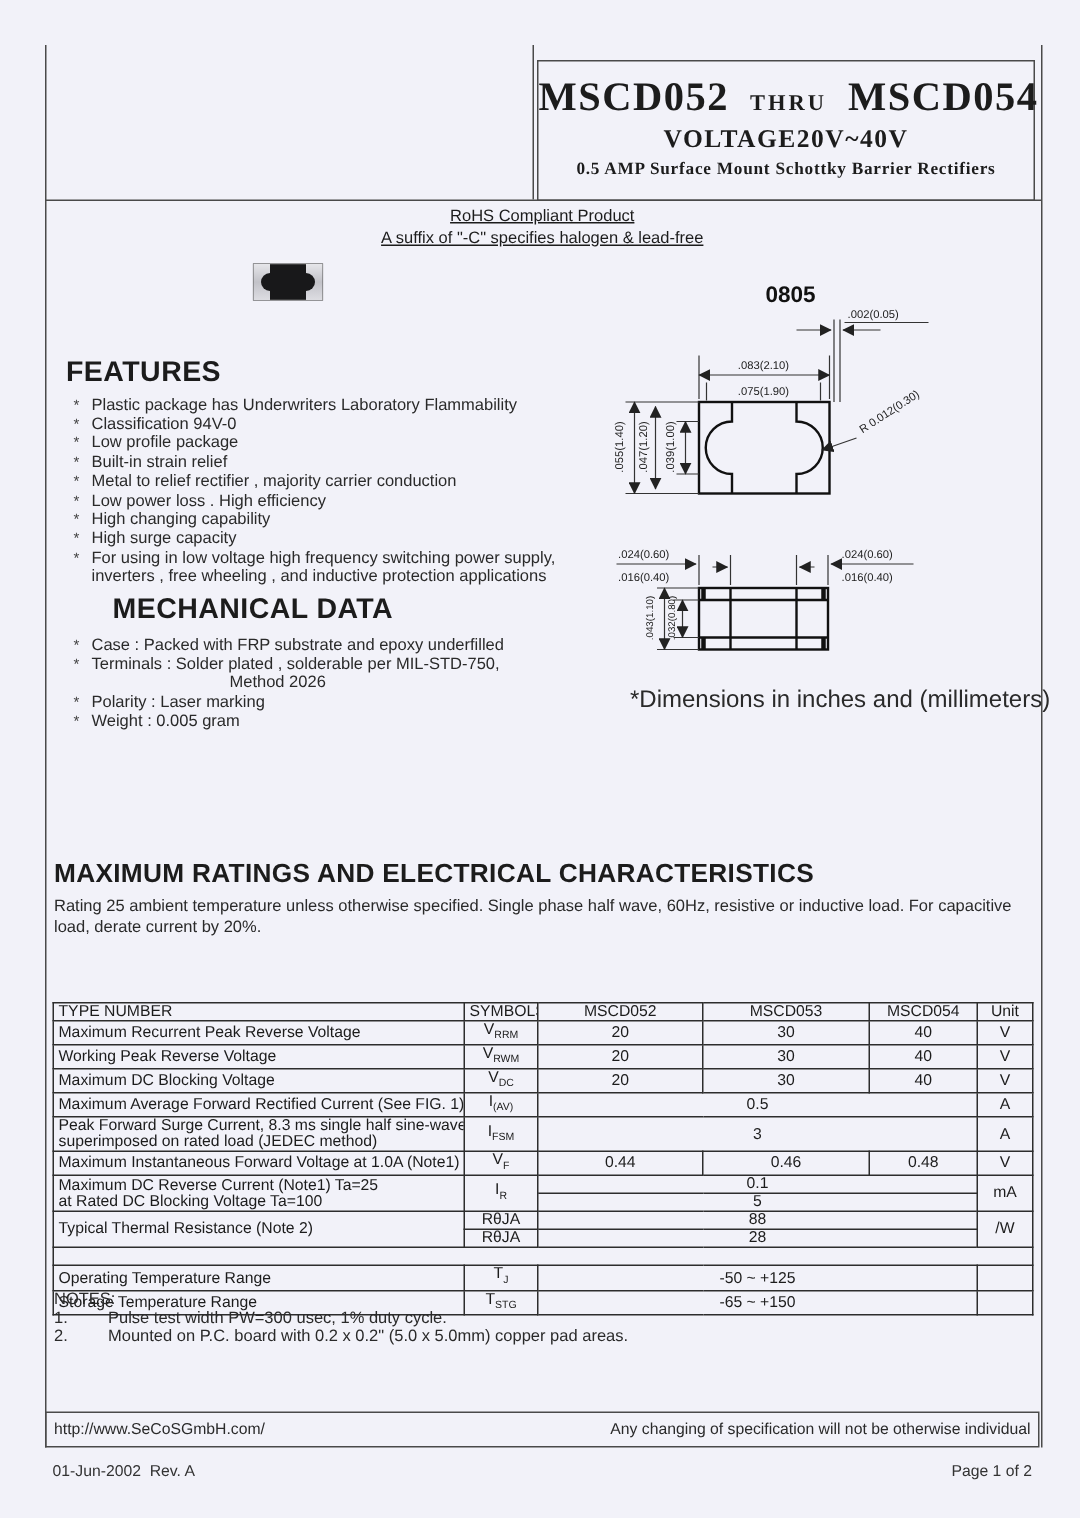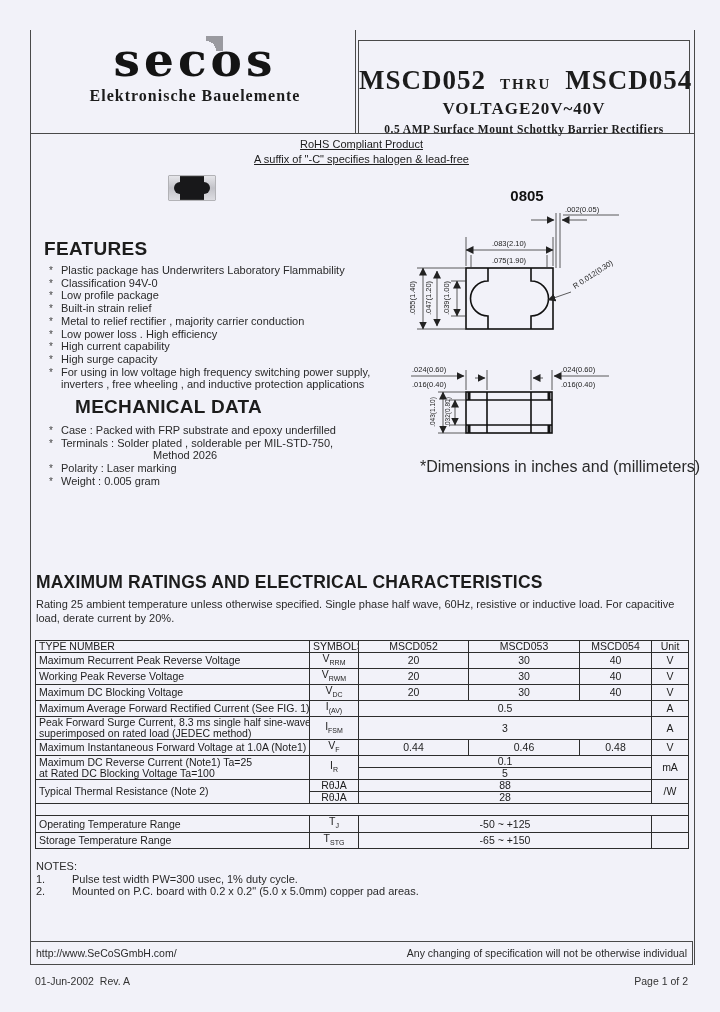--- a/index.html
+++ b/index.html
@@ -22,40 +22,40 @@
     letter-spacing:4px; line-height:1; color:#141414;}
   .logo-wedge{position:absolute; left:92px; top:0px; width:17px; height:15px;
     background:radial-gradient(circle at 0 100%, rgba(0,0,0,0) 0 10px, #9a9aa0 10px);}
   .logo-sub{margin-top:4px; font-family:"Liberation Serif", serif; font-weight:bold;
     font-size:16px; letter-spacing:1px;}
 
   
   .title-box{left:358px; top:40px; width:330px; height:92px;
     border:1px solid #4a4a4a; text-align:center;
     font-family:"Liberation Serif", serif; font-weight:bold;}
-  .title-line{margin-top:24px; white-space:nowrap;}
+  .title-line{margin-top:8px; white-space:nowrap;}
   .title-big{font-size:27px; letter-spacing:1px;}
   .title-thru{font-size:15px; margin:0 10px; letter-spacing:2px;}
   .title-voltage{font-size:17px; letter-spacing:1px; margin-top:3px;}
   .title-sub{font-size:11.5px; letter-spacing:0.5px; margin-top:4px;}
 
   .compliance{left:30px; top:137px; width:663px; text-align:center; font-size:11px;}
   .compliance div{text-decoration:underline; line-height:15px;}
 
   h2.sec{font-size:19px; font-weight:bold; letter-spacing:0.3px; margin:0;}
   .feat-list,.mech-list{margin:0; padding:0; list-style:none; font-size:11px; line-height:12.7px; color:#2a2a2a;}
   .feat-list li,.mech-list li{position:relative; padding-left:13px;}
   .feat-list li::before,.mech-list li::before{content:"*"; position:absolute; left:1px; top:1px; font-size:10px; color:#444;}
   li.cont{padding-left:13px;} li.cont::before{content:"";}
   li.cont2{padding-left:105px;} li.cont2::before{content:"";}
 
   .ratings-title{left:36px; top:572px; font-size:17.5px; font-weight:bold; letter-spacing:0.2px;}
   .ratings-desc{left:36px; top:598px; width:652px; font-size:11px; line-height:13.5px; color:#2a2a2a;}
 
-  table.specs{left:35px; top:640px; border-collapse:collapse; table-layout:fixed; width:653px;
+  table.specs{left:35px; top:668px; border-collapse:collapse; table-layout:fixed; width:653px;
     font-size:10.5px; border:1.5px solid #222;}
   table.specs td{border:1px solid #2d2d2d; padding:0 3px; height:11px; line-height:11px;
     text-align:center; overflow:hidden; white-space:nowrap;}
   table.specs td.nm{text-align:left;}
   table.specs td.hd{font-size:10.5px;}
   table.specs sub{font-size:7px;}
   td.spacer{height:4px; border-left:1.5px solid #222; border-right:1.5px solid #222;}
 
   .notes{left:36px; top:860px; font-size:11px; line-height:12.5px; color:#2a2a2a;}
   .note-row{display:flex;}
@@ -75,27 +75,20 @@
 </style>
 </head>
 <body>
 
 <div class="page">
 
   <div class="abs frame"></div>
   <div class="abs hdr-divider"></div>
   <div class="abs hdr-bottom"></div>
 
-  <div class="abs logo-block">
-    <span class="logo-word">
-      <span class="logo-wedge"></span>
-      <span>secos</span>
-    </span>
-    <div class="logo-sub">Elektronische  Bauelemente</div>
-  </div>
 
   <div class="abs title-box">
     <div class="title-line">
       <span class="title-big">MSCD052</span>
       <span class="title-thru">THRU</span>
       <span class="title-big">MSCD054</span>
     </div>
     <div class="title-voltage">VOLTAGE20V~40V</div>
     <div class="title-sub">0.5 AMP Surface Mount  Schottky Barrier Rectifiers</div>
   </div>
@@ -121,21 +114,21 @@
   </svg>
 
   <h2 class="abs sec" style="left:44px; top:238px;">FEATURES</h2>
   <ul class="abs feat-list" style="left:48px; top:264px; width:335px;">
     <li>Plastic package has Underwriters Laboratory Flammability</li>
     <li>Classification 94V-0</li>
     <li>Low profile package</li>
     <li>Built-in strain relief</li>
     <li>Metal to relief rectifier , majority carrier conduction</li>
     <li>Low power loss . High efficiency</li>
-    <li>High current capability</li>
+    <li>High changing capability</li>
     <li>High surge capacity</li>
     <li>For using in low voltage high frequency switching power supply,</li>
     <li class="cont">inverters , free wheeling , and inductive protection applications</li>
   </ul>
 
   <h2 class="abs sec" style="left:44px; top:396px;margin-left:31px;">MECHANICAL DATA</h2>
   <ul class="abs mech-list" style="left:48px; top:424px; width:340px;">
     <li>Case : Packed with FRP substrate and epoxy underfilled</li>
     <li>Terminals : Solder plated , solderable per MIL-STD-750,</li>
     <li class="cont2">Method 2026</li>

